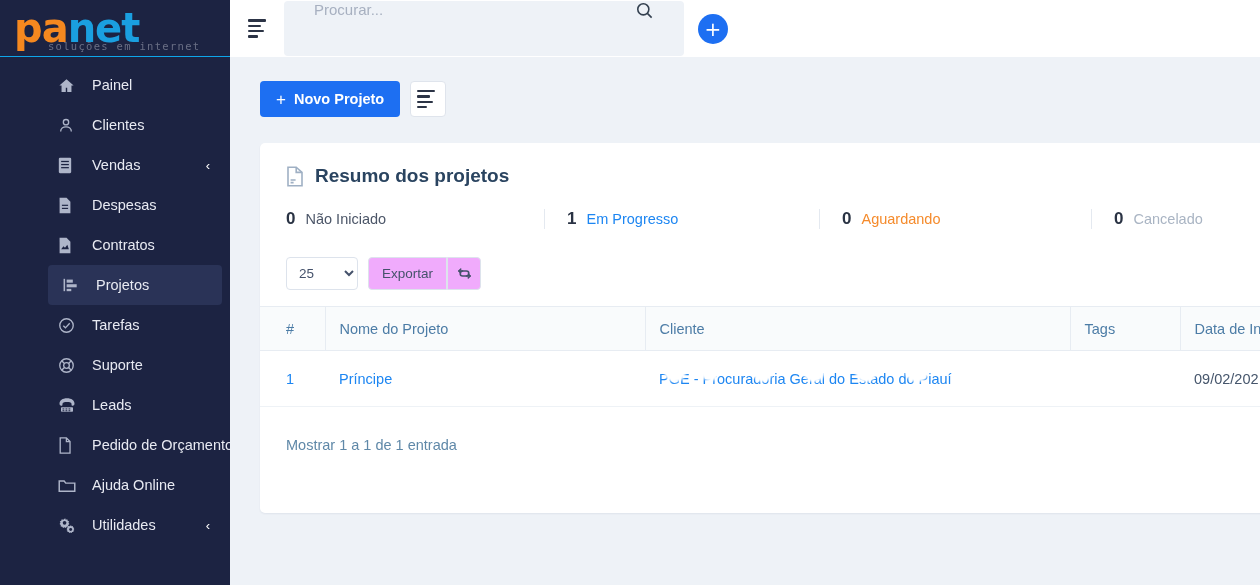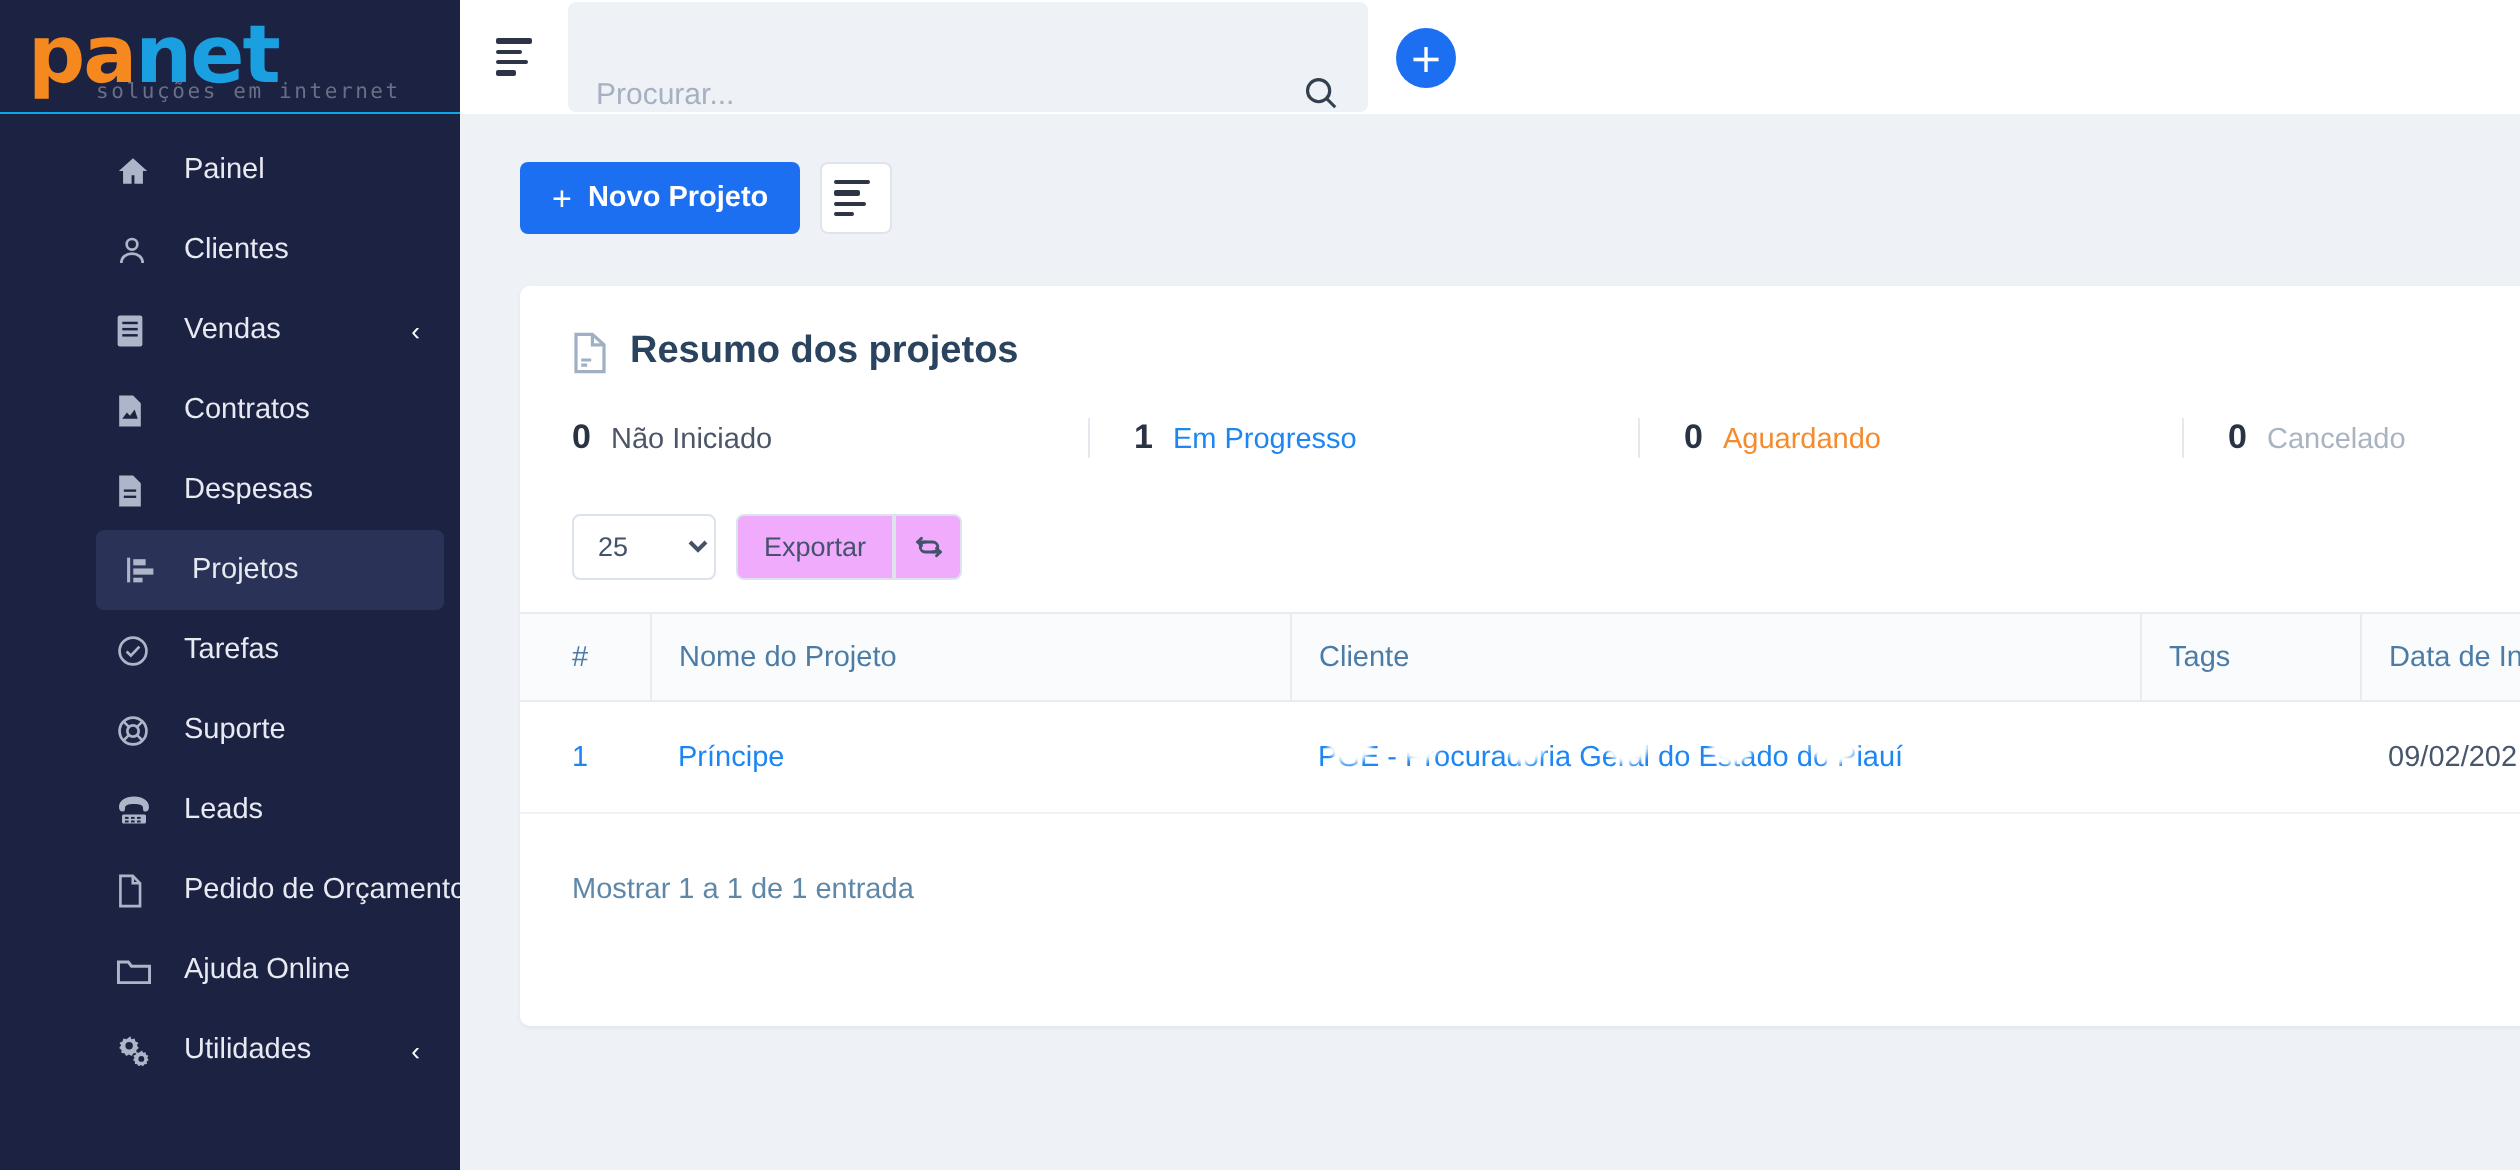--- a/index.html
+++ b/index.html
@@ -110,22 +110,22 @@
   .hamburger i:nth-child(2) { width: 13px; }
   .hamburger i:nth-child(3) { width: 16px; }
   .hamburger i:nth-child(4) { width: 10px; }
 
   .searchbox {
     flex: 0 0 400px;
     height: 55px;
     background: #eef2f7;
     border-radius: 4px;
     display: flex;
-    align-items: flex-end;
-    padding: 0 14px;
+    align-items: flex-start;
+    padding: 0 30px;
     position: relative;
   }
   .searchbox input {
     flex: 1;
     border: none;
     outline: none;
     background: transparent;
     font-size: 15px;
     color: #3c4354;
     font-family: "Liberation Sans", sans-serif;
@@ -330,37 +330,37 @@
         </span>
         <span class="nav-label">Vendas</span>
         <span class="nav-caret">‹</span>
       </div>
 
 
       <div class="nav-item">
         <span class="nav-ico">
           <svg width="14" height="17" viewBox="0 0 18 22" fill="currentColor">
               <path d="M2 1h9l5 5v15H2z"></path>
-              <path d="M4 16l3-4 2 2 3-4 2 6z" fill="#1c2342"></path>
-            </svg>
-        </span>
-        <span class="nav-label">Contratos</span>
-      </div>
-
-      <div class="nav-item">
-        <span class="nav-ico">
-          <svg width="14" height="17" viewBox="0 0 18 22" fill="currentColor">
-              <path d="M2 1h9l5 5v15H2z"></path>
               <g fill="#1c2342">
                 <rect x="5" y="10" width="8" height="1.5"></rect>
                 <rect x="5" y="14" width="8" height="1.5"></rect>
               </g>
             </svg>
         </span>
         <span class="nav-label">Despesas</span>
+      </div>
+
+      <div class="nav-item">
+        <span class="nav-ico">
+          <svg width="14" height="17" viewBox="0 0 18 22" fill="currentColor">
+              <path d="M2 1h9l5 5v15H2z"></path>
+              <path d="M4 16l3-4 2 2 3-4 2 6z" fill="#1c2342"></path>
+            </svg>
+        </span>
+        <span class="nav-label">Contratos</span>
       </div>
 
       <div class="nav-item active">
         <span class="nav-ico">
           <svg width="17" height="16" viewBox="0 0 22 20" fill="currentColor">
               <rect x="2" y="2" width="2" height="16"></rect>
               <rect x="6" y="3" width="8" height="4"></rect>
               <rect x="6" y="9" width="13" height="4"></rect>
               <rect x="6" y="15" width="6" height="3"></rect>
             </svg>

